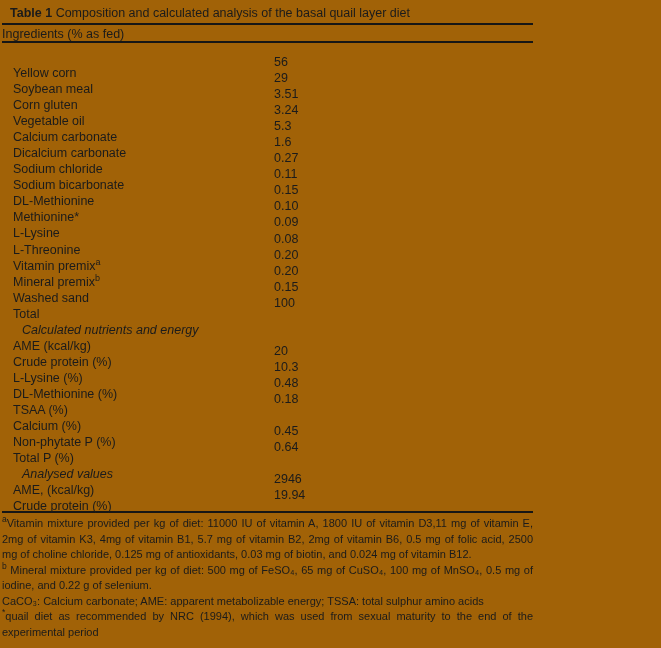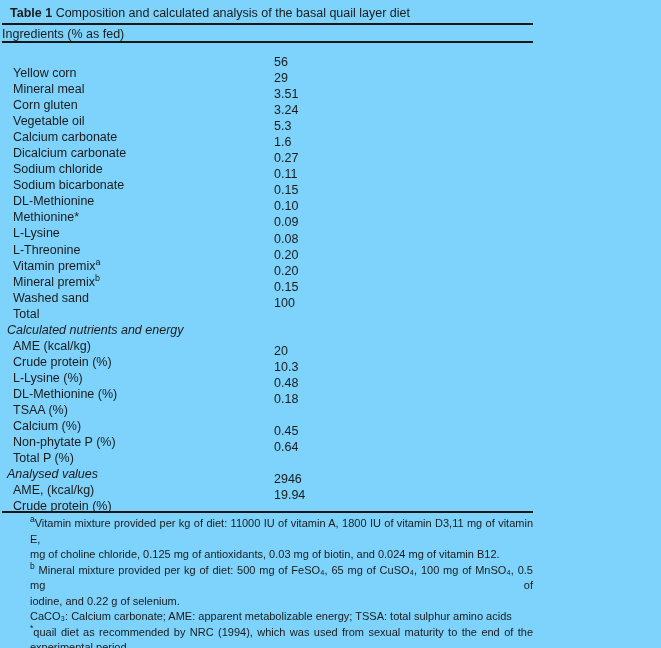--- a/index.html
+++ b/index.html
@@ -1,33 +1,33 @@
 <!DOCTYPE html>
 <html><head>
 <meta charset="utf-8">
 <style>
   html,body{margin:0;padding:0;background:#fff;}
   .page{
-    position:relative;width:661px;height:648px;background:#7dd3fc;
+    position:relative;width:661px;height:648px;background:#a16207;
     font-family:"Liberation Sans","DejaVu Sans",sans-serif;color:#1b1b1b;
     overflow:hidden;
   }
   .tbl{position:absolute;left:2px;top:0;width:531px;}
   .caption{padding:6px 0 2px 8px;font-size:12.5px;line-height:15px;white-space:nowrap;}
   .caption b{font-weight:bold;}
   .rule{height:0;border-top:2px solid #161616;}
   .colhead{font-size:12.5px;height:16px;line-height:18px;text-align:left;}
   .tbody{padding:11px 0 8px 0;}
   .row{position:relative;height:16.05px;line-height:16.05px;font-size:12.5px;}
   .row .label{position:absolute;left:11px;top:0;white-space:nowrap;margin-top:11px;}
-  .row.section .label{left:5px;font-style:italic;}
+  .row.section .label{left:20px;font-style:italic;}
   .row .value{position:absolute;left:272px;top:0;width:144px;text-align:left;white-space:nowrap;}
   sup{font-size:9px;line-height:0;}
   .footnotes{padding-top:3px;font-size:11px;width:531px;}
-  .fn-line{line-height:15.5px;text-align:justify;margin-left:28px;}
+  .fn-line{line-height:15.5px;text-align:justify;}
   .fn-line.just{text-align-last:justify;}
   .fn-line sup{font-size:8.5px;}
 </style>
 </head>
 <body>
 
 <div class="page">
   <div class="tbl">
 
     <div class="caption">
@@ -39,21 +39,21 @@
     <div class="colhead">Ingredients (% as fed)</div>
 
     <div class="rule"></div>
 
     <div class="tbody" id="tbody">
         <div class="row">
           <span class="label">Yellow corn</span>
           <span class="value">56</span>
         </div>
         <div class="row">
-          <span class="label">Mineral meal</span>
+          <span class="label">Soybean meal</span>
           <span class="value">29</span>
         </div>
         <div class="row">
           <span class="label">Corn gluten</span>
           <span class="value">3.51</span>
         </div>
         <div class="row">
           <span class="label">Vegetable oil</span>
           <span class="value">3.24</span>
         </div>
@@ -148,20 +148,21 @@
         <div class="row">
           <span class="label">Crude protein (%)</span>
           <span class="value">19.94</span>
         </div>
       </div>
 
     <div class="rule"></div>
 
     <div class="footnotes" id="footnotes">
         <div class="fn-line just"><sup>a</sup><span>Vitamin mixture provided per kg of diet: 11000 IU of vitamin A, 1800 IU of vitamin D3,11 mg of vitamin E,</span></div>
+        <div class="fn-line just"><span>2mg of vitamin K3, 4mg of vitamin B1, 5.7 mg of vitamin B2, 2mg of vitamin B6, 0.5 mg of folic acid, 2500</span></div>
         <div class="fn-line"><span>mg of choline chloride, 0.125 mg of antioxidants, 0.03 mg of biotin, and 0.024 mg of vitamin B12.</span></div>
         <div class="fn-line just"><sup>b</sup><span> Mineral mixture provided per kg of diet: 500 mg of FeSO₄, 65 mg of CuSO₄, 100 mg of MnSO₄, 0.5 mg of</span></div>
         <div class="fn-line"><span>iodine, and 0.22 g of selenium.</span></div>
         <div class="fn-line"><span>CaCO₃: Calcium carbonate; AME: apparent metabolizable energy; TSSA: total sulphur amino acids</span></div>
         <div class="fn-line just"><sup>*</sup><span>quail diet as recommended by NRC (1994), which was used from sexual maturity to the end of the</span></div>
         <div class="fn-line"><span>experimental period</span></div>
       </div>
 
   </div>
 </div>

